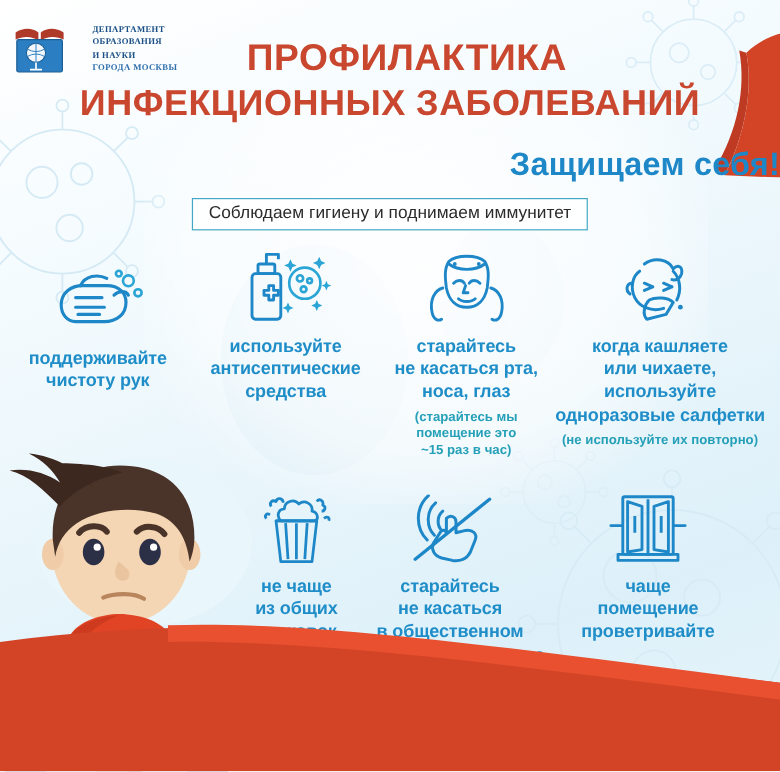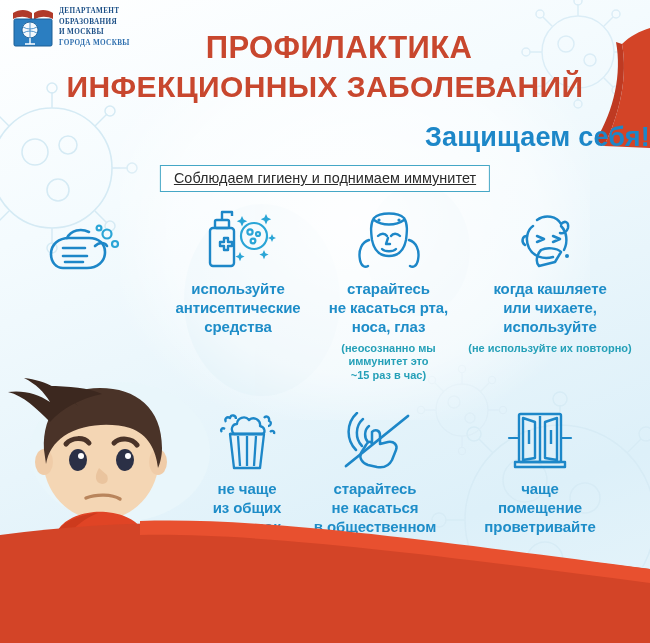--- a/index.html
+++ b/index.html
@@ -30,24 +30,24 @@
     position: absolute;
     left: 120px; top: 90px;
     width: 470px; height: 330px;
     background: radial-gradient(ellipse at 50% 40%, rgba(255,255,255,0.92) 0%, rgba(255,255,255,0.55) 55%, rgba(255,255,255,0) 78%);
     pointer-events: none;
   }
 
   
   .logo {
     position: absolute;
-    left: 10px; top: 6px;
+    left: 10px; top: 20px;
     display: flex;
-    align-items: flex-end;
-    gap: 3px;
+    align-items: flex-start;
+    gap: 21px;
   }
   .logo-mark { width: 46px; height: 42px; flex: 0 0 auto; }
   .logo-text {
     font-family: "Liberation Serif", "DejaVu Serif", serif;
     color: #1b4f86;
     font-size: 7.2px;
     font-weight: bold;
     letter-spacing: 0.35px;
     line-height: 1.45;
   }
@@ -87,21 +87,20 @@
     position: absolute;
     left: 50%; top: 165px;
     transform: translateX(-50%);
     border: 1.6px solid #45a7c6;
     background: rgba(255,255,255,0.85);
     padding: 4px 13px 5px;
     color: #2b2b2b;
     font-size: 14.4px;
     white-space: nowrap;
     letter-spacing: 0.05px;
-    text-decoration: underline;
   }
 
   
   .tip { position: absolute; text-align: center; }
   .tip-icon { height: 60px; display: flex; align-items: flex-end; justify-content: center; }
   .tip-label {
     color: #1e8dc8;
     font-weight: bold;
     font-size: 15px;
     line-height: 1.28;
@@ -246,21 +245,21 @@
       <rect x="4" y="13" width="38" height="27" rx="1.5" fill="#2b7ec1"></rect>
       <rect x="4" y="13" width="38" height="27" rx="1.5" fill="none" stroke="#1d5f95" stroke-width="1"></rect>
       <circle cx="20" cy="24" r="8" fill="#ffffff" opacity="0.95"></circle>
       <circle cx="20" cy="24" r="8" fill="none" stroke="#1d5f95" stroke-width="0.9"></circle>
       <path d="M13 21 Q20 25 27 21 M13 27 Q20 23 27 27 M20 16 L20 32" stroke="#2b7ec1" stroke-width="0.8" fill="none"></path>
       <path d="M20 32 L20 38 M15 38 L25 38" stroke="#ffffff" stroke-width="1.4"></path>
     </svg>
     <div class="logo-text">
       <div>ДЕПАРТАМЕНТ</div>
       <div>ОБРАЗОВАНИЯ</div>
-      <div>И МОСКВЫ</div>
+      <div>И НАУКИ</div>
       <div>ГОРОДА МОСКВЫ</div>
     </div>
   </div>
 
   <div class="title-main">
     <span class="l1">ПРОФИЛАКТИКА</span>
     <span class="l2">ИНФЕКЦИОННЫХ ЗАБОЛЕВАНИЙ</span>
   </div>
 
   <div class="slogan">Защищаем себя!</div>
@@ -275,20 +274,24 @@
           <path d="M24 14 C28 6 38 4 46 8"></path>
           <path d="M20 24 L42 24 M20 32 L44 32 M22 38 L40 38"></path>
           <path d="M52 22 C56 18 62 18 64 22"></path>
         </g>
         <g fill="none" stroke="#2aa5d6" stroke-width="2.2">
           <circle cx="64" cy="10" r="4.5"></circle>
           <circle cx="72" cy="20" r="3"></circle>
           <circle cx="56" cy="4" r="2.4"></circle>
         </g>
       </svg>
+    </div>
+    <div class="tip-label">
+      <div>поддерживайте</div>
+      <div>чистоту рук</div>
     </div>
   </div>
 
   <div class="tip" id="tip-2">
     <div class="tip-icon">
       <svg width="84" height="66" viewBox="0 0 84 66">
         <g fill="none" stroke="#1d87c8" stroke-width="2.4" stroke-linejoin="round">
           <rect x="14" y="22" width="24" height="38" rx="3"></rect>
           <rect x="19" y="14" width="14" height="8" rx="1.5"></rect>
           <path d="M26 14 L26 6 L36 6 L36 10"></path>
@@ -333,22 +336,22 @@
             <circle cx="47" cy="10" r="1.6"></circle>
           </g>
       </svg>
     </div>
     <div class="tip-label">
       <div>старайтесь</div>
       <div>не касаться рта,</div>
       <div>носа, глаз</div>
     </div>
     <div class="tip-note">
-      <div>(неосознанно мы</div>
-      <div>иммунитет это</div>
+      <div>(старайтесь мы</div>
+      <div>помещение это</div>
       <div>~15 раз в час)</div>
     </div>
   </div>
 
   <div class="tip" id="tip-4">
     <div class="tip-icon">
       <svg width="78" height="60" viewBox="0 0 78 60">
         <g fill="none" stroke="#1d87c8" stroke-width="2.5" stroke-linecap="round" stroke-linejoin="round">
           <path d="M26 8 C34 2 46 4 50 12 C54 8 58 10 57 16 C56 20 52 22 49 21"></path>
           <path d="M22 14 C16 18 14 28 18 36 C22 44 32 48 42 45"></path>
@@ -358,20 +361,21 @@
           <path d="M42 24 L49 27 M42 30 L49 27"></path>
           <path d="M30 38 C26 42 24 50 28 54 L44 50 L50 40 C46 36 36 35 30 38 Z"></path>
         </g>
         <circle cx="56" cy="44" r="2" fill="#1d87c8"></circle>
       </svg>
     </div>
     <div class="tip-label">
       <div>когда кашляете</div>
       <div>или чихаете,</div>
       <div>используйте</div>
+      <div>одноразовые салфетки</div>
     </div>
     <div class="tip-note">
       <div>(не используйте их повторно)</div>
     </div>
   </div>
 
   <div class="tip" id="tip-5">
     <div class="tip-icon">
       <svg width="62" height="62" viewBox="0 0 62 62">
         <g fill="none" stroke="#1d87c8" stroke-width="2.3" stroke-linejoin="round">

